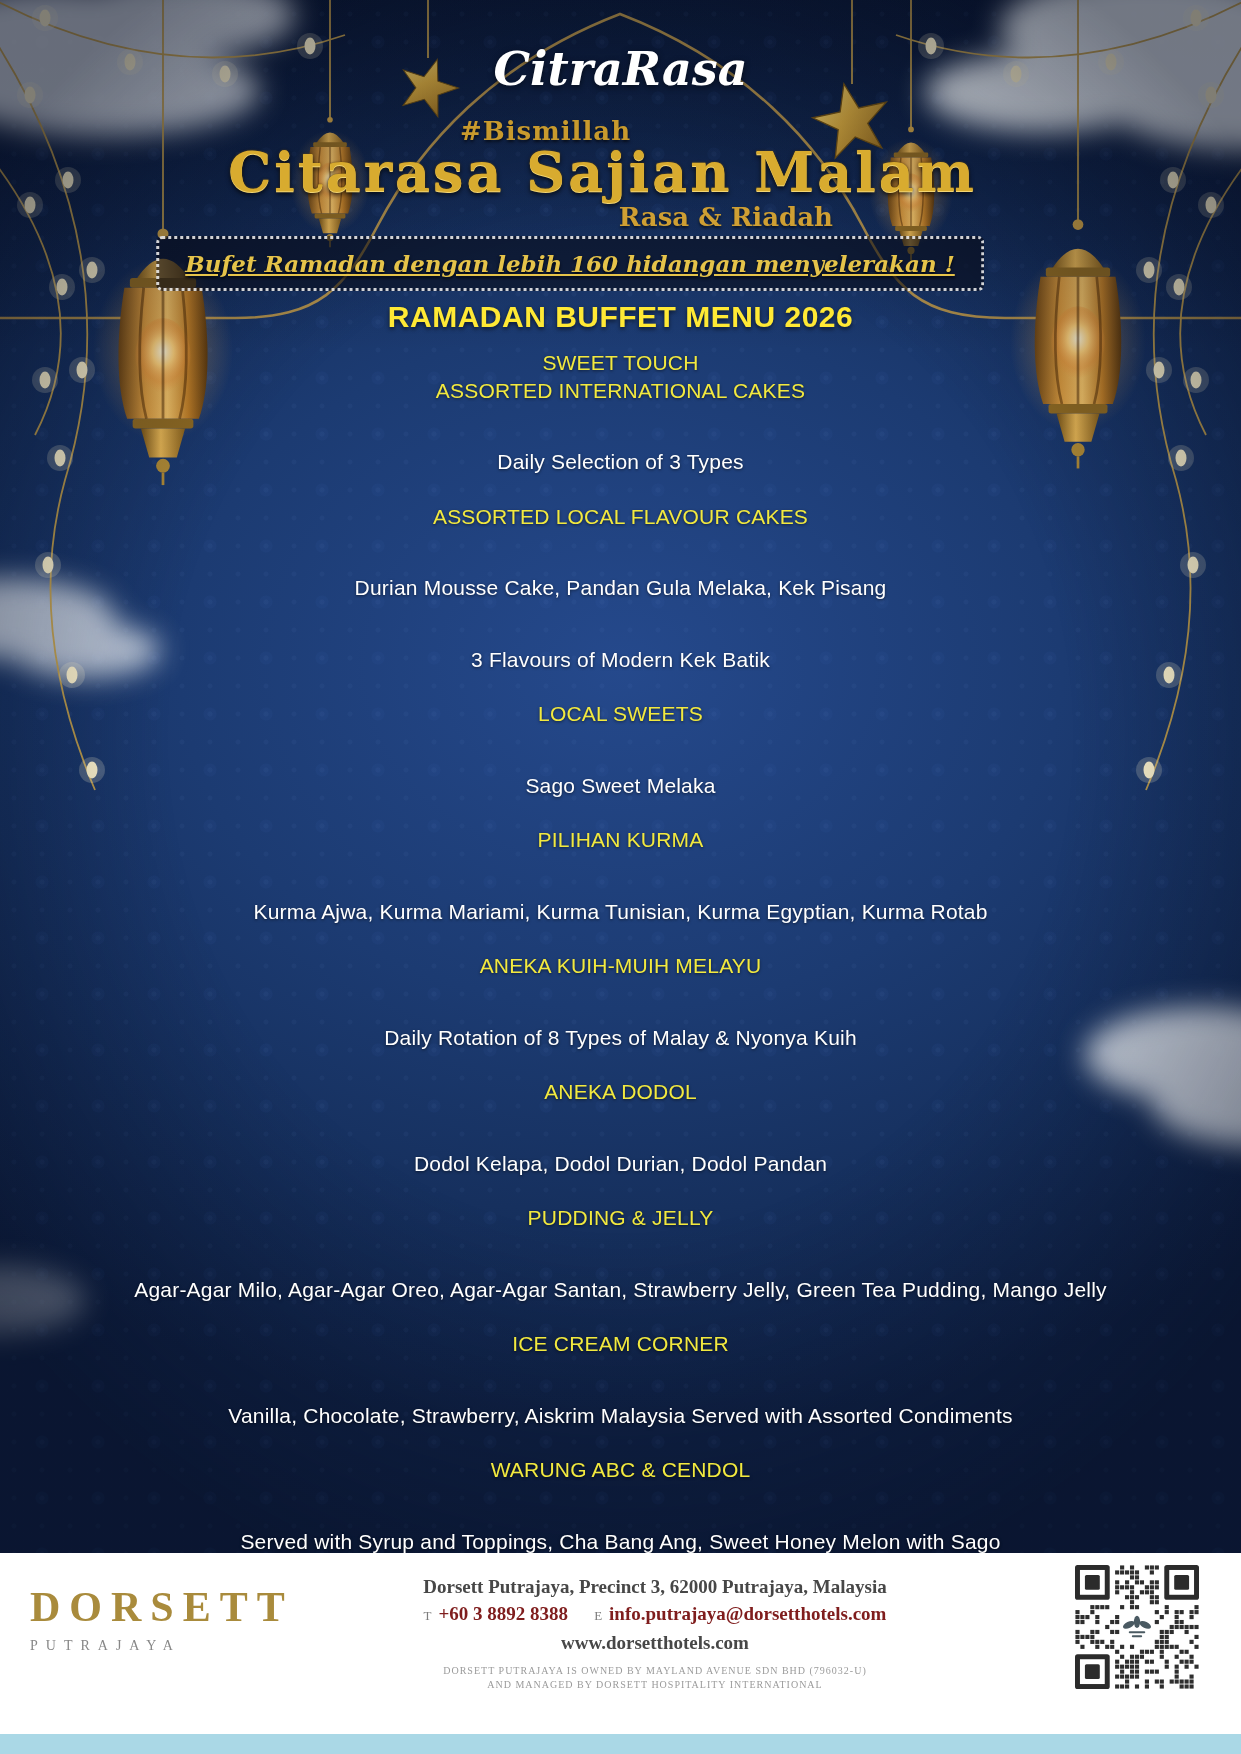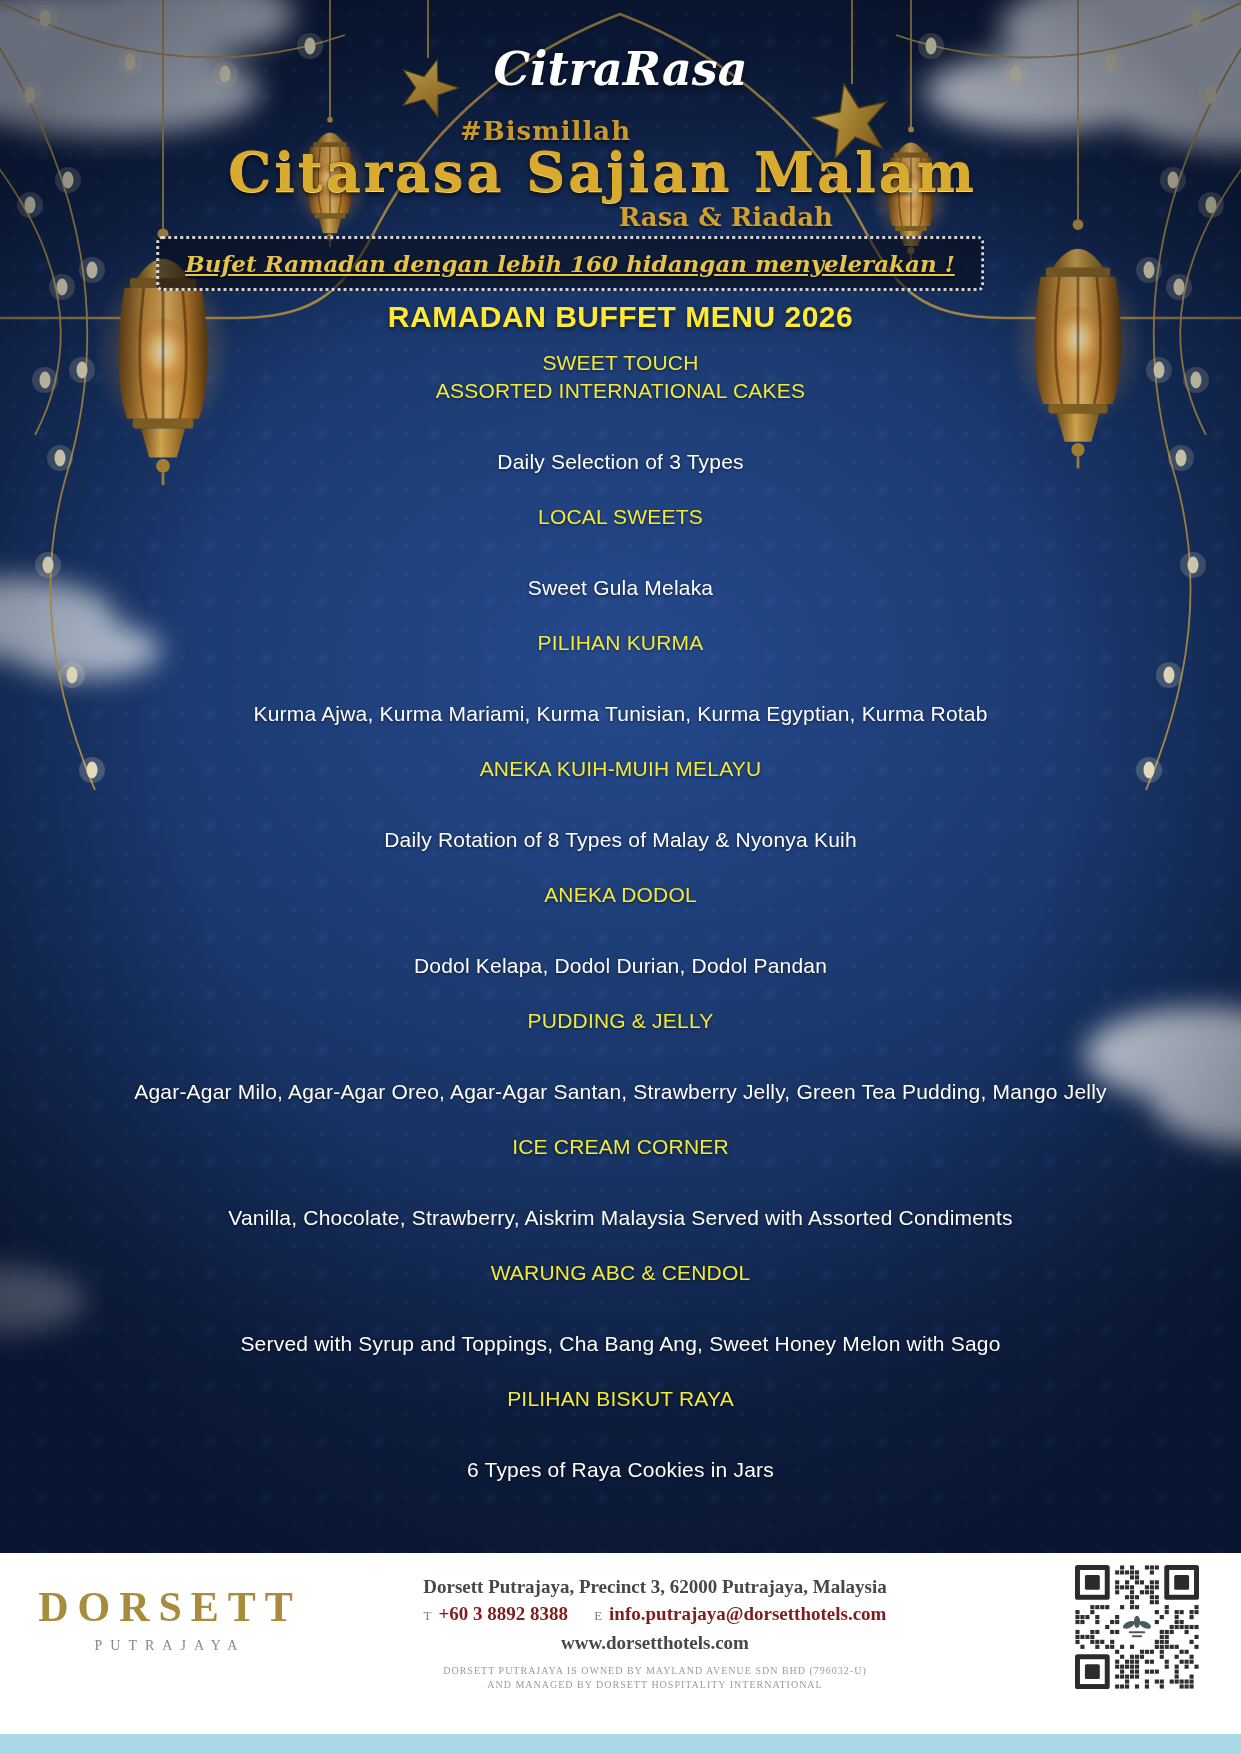--- a/index.html
+++ b/index.html
@@ -49,21 +49,21 @@
     text-shadow:0 2px 4px rgba(0,0,0,.6);}
 
   .menu{left:0;right:0;top:349px;text-align:center;}
   .menu-section{margin-bottom:27px;}
   .menu-heading{font-size:21px;line-height:27.5px;color:#f2e93f;letter-spacing:.2px;
     text-shadow:0 1px 3px rgba(0,0,0,.55);}
   .menu-item{font-size:21px;line-height:27.5px;color:#ffffff;letter-spacing:.2px;
     text-shadow:0 1px 3px rgba(0,0,0,.55);margin-top:44px;}
 
   .footer{position:absolute;left:0;top:1553px;width:100%;height:181px;background:#ffffff;z-index:3;}
-  .hotel-logo{position:absolute;left:30px;top:30px;width:280px;text-align:center;}
+  .hotel-logo{position:absolute;left:30px;top:30px;width:280px;}
   .hotel-name{font-family:"Liberation Serif",serif;font-weight:bold;font-size:42px;
     letter-spacing:9px;color:#a98b3c;}
   .hotel-loc{margin-top:7px;font-family:"Liberation Serif",serif;font-size:14px;
     letter-spacing:8px;color:#878787;}
   .footer-info{position:absolute;left:330px;top:20px;width:650px;text-align:center;
     font-family:"Liberation Serif",serif;color:#474747;}
   .addr{font-weight:bold;font-size:19px;line-height:27px;}
   .contact{font-size:19px;line-height:27px;}
   .clabel{font-size:13px;color:#7d7d7d;margin-right:7px;}
   .cval{font-weight:bold;color:#7f1d1d;margin-top:20px;}
@@ -231,22 +231,27 @@
   <div class="layer-text banner">Bufet Ramadan dengan lebih 160 hidangan menyelerakan !</div>
   <div class="layer-text menu-title">RAMADAN BUFFET MENU 2026</div>
 
   <div class="layer-text menu" id="menu-root">
       <div class="menu-section">
         <div class="menu-heading">SWEET TOUCH</div>
         <div class="menu-heading">ASSORTED INTERNATIONAL CAKES</div>
         <div class="menu-item">Daily Selection of 3 Types</div>
       </div>
       <div class="menu-section">
+        <div class="menu-heading">ASSORTED LOCAL FLAVOUR CAKES</div>
+        <div class="menu-item">Durian Mousse Cake, Pandan Gula Melaka, Kek Pisang</div>
+        <div class="menu-item">3 Flavours of Modern Kek Batik</div>
+      </div>
+      <div class="menu-section">
         <div class="menu-heading">LOCAL SWEETS</div>
-        <div class="menu-item">Sweet Gula Melaka</div>
+        <div class="menu-item">Sago Sweet Melaka</div>
       </div>
       <div class="menu-section">
         <div class="menu-heading">PILIHAN KURMA</div>
         <div class="menu-item">Kurma Ajwa, Kurma Mariami, Kurma Tunisian, Kurma Egyptian, Kurma Rotab</div>
       </div>
       <div class="menu-section">
         <div class="menu-heading">ANEKA KUIH-MUIH MELAYU</div>
         <div class="menu-item">Daily Rotation of 8 Types of Malay &amp; Nyonya Kuih</div>
       </div>
       <div class="menu-section">

